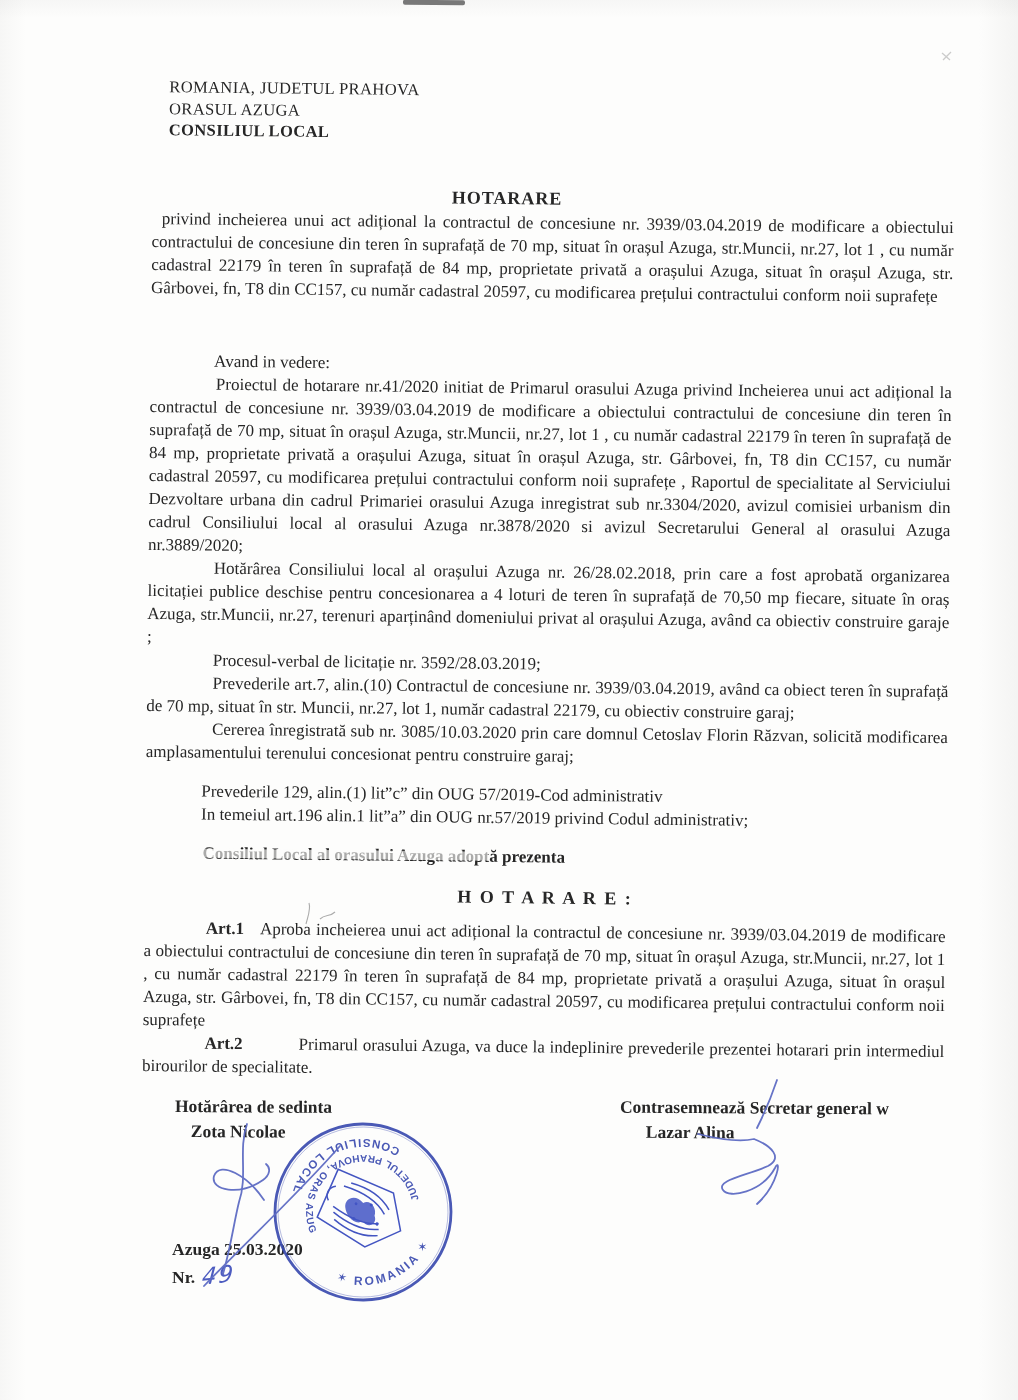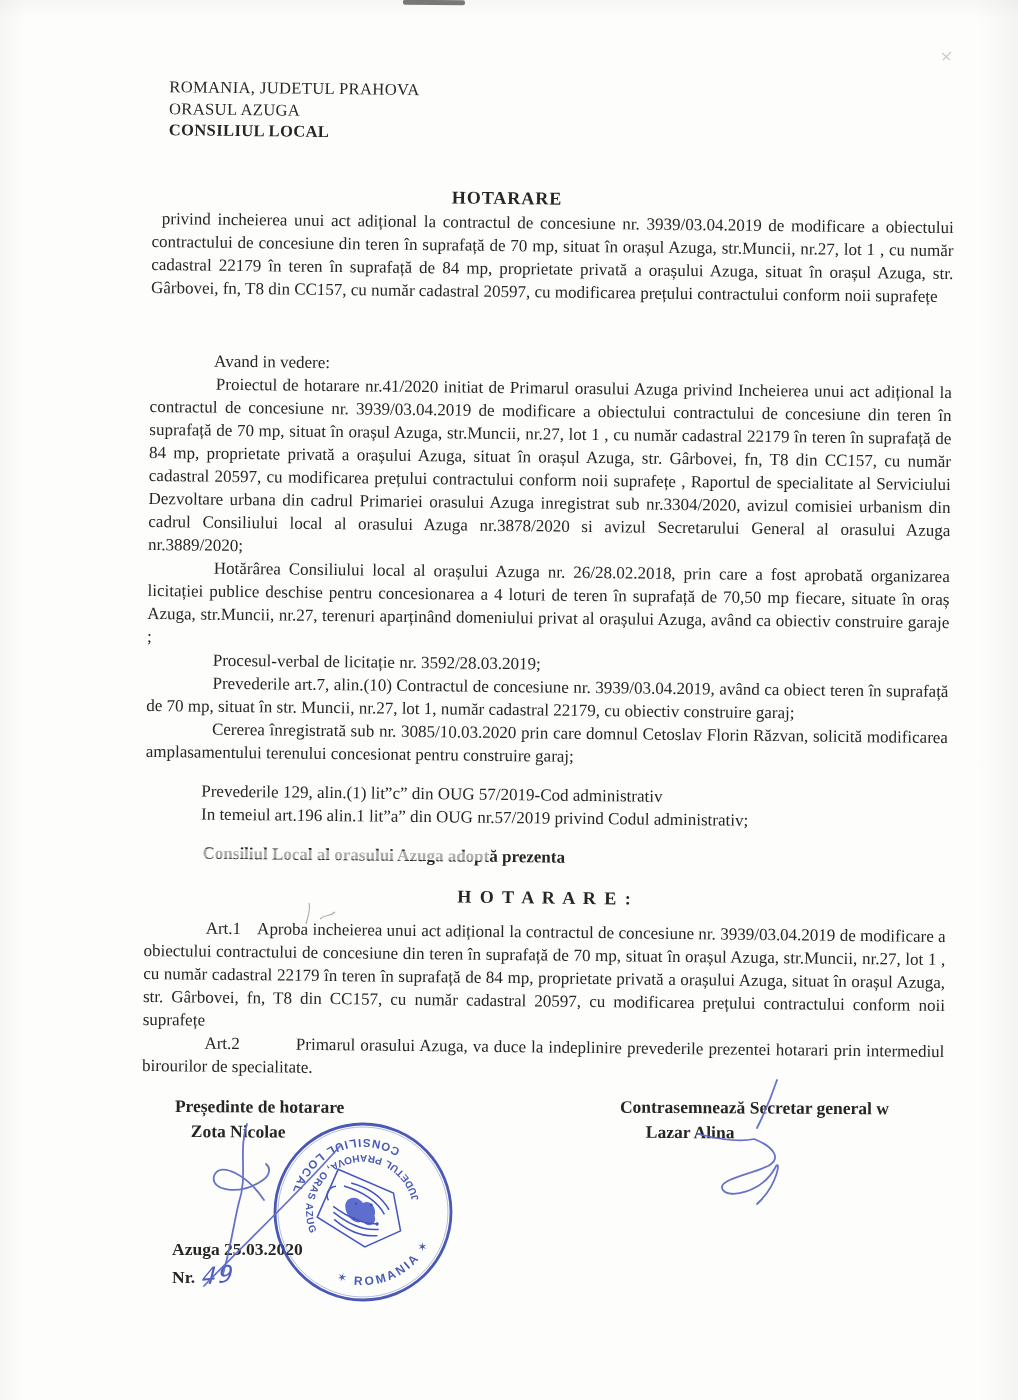--- a/index.html
+++ b/index.html
@@ -32,21 +32,21 @@
   .bodycol p{margin:0;}
   .subtitle{text-align:justify;text-indent:10px;}
   .avand{margin-top:50px !important;margin-left:64px !important;}
   .recital{text-align:justify;text-indent:66px;}
   .plain{margin-left:56px !important;}
   .legal-gap{margin-top:16px !important;}
   .adopt{margin-top:16px !important;margin-left:58px !important;font-weight:bold;position:relative;}
   .decision-heading{margin-top:18px !important;text-align:center;font-weight:bold;font-size:18px;letter-spacing:2px;}
   .article{text-align:justify;text-indent:62px;margin-top:11px !important;}
   .article.second{margin-top:0 !important;}
-  .art-label{font-weight:normal;margin-right:16px;margin-top:44px;}
+  .art-label{font-weight:bold;margin-right:16px;margin-top:44px;}
   .article.second .art-label{margin-right:56px;}
   .fade-strip{
     position:absolute;left:206px;top:848px;width:290px;height:9px;
     background:rgba(253,253,252,0.62);pointer-events:none;
   }
   .sig-row{position:absolute;left:0;top:1096px;width:1018px;font-weight:bold;font-size:17.5px;line-height:25px;transform:rotate(0.35deg);}
   .sig-left{position:absolute;left:175px;top:0;}
   .sig-left .sig-name{padding-left:16px;}
   .sig-right{position:absolute;left:620px;top:-2px;}
   .sig-right .sig-name{padding-left:26px;}
@@ -102,21 +102,21 @@
     <p class="article second">
       <span class="art-label">Art.2</span><span>Primarul orasului Azuga, va duce la indeplinire prevederile prezentei hotarari prin intermediul birourilor de specialitate.</span>
     </p>
   </div>
 
   <div class="fade-strip"></div>
 </div>
 
 <div class="sig-row">
   <div class="sig-left">
-    <div>Președinte de hotarare</div>
+    <div>Hotărârea de sedinta</div>
     <div class="sig-name">Zota Nicolae</div>
   </div>
   <div class="sig-right">
     <div>Contrasemnează  Secretar general w</div>
     <div class="sig-name">Lazar Alina</div>
   </div>
 </div>
 
 <div class="footer-block">
   <div>Azuga 25.03.2020</div>

